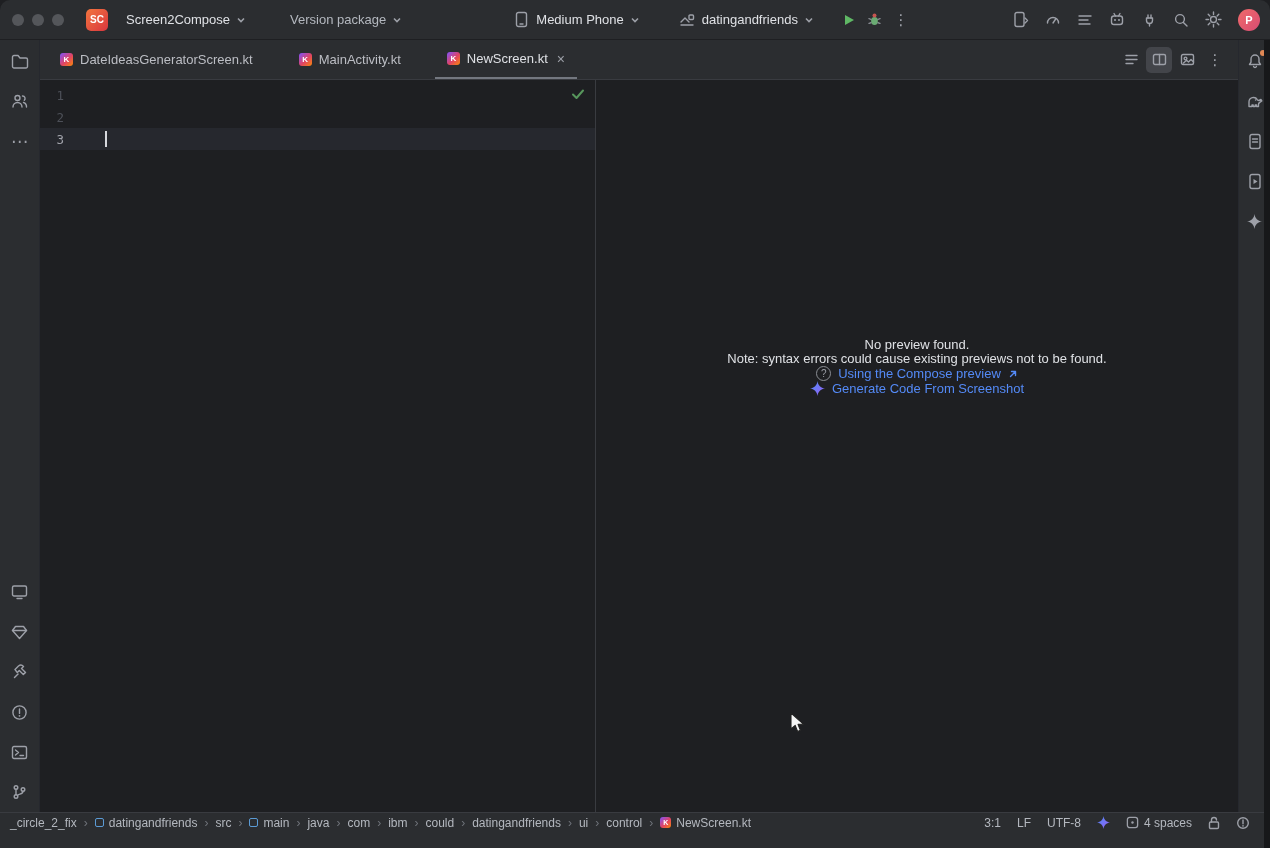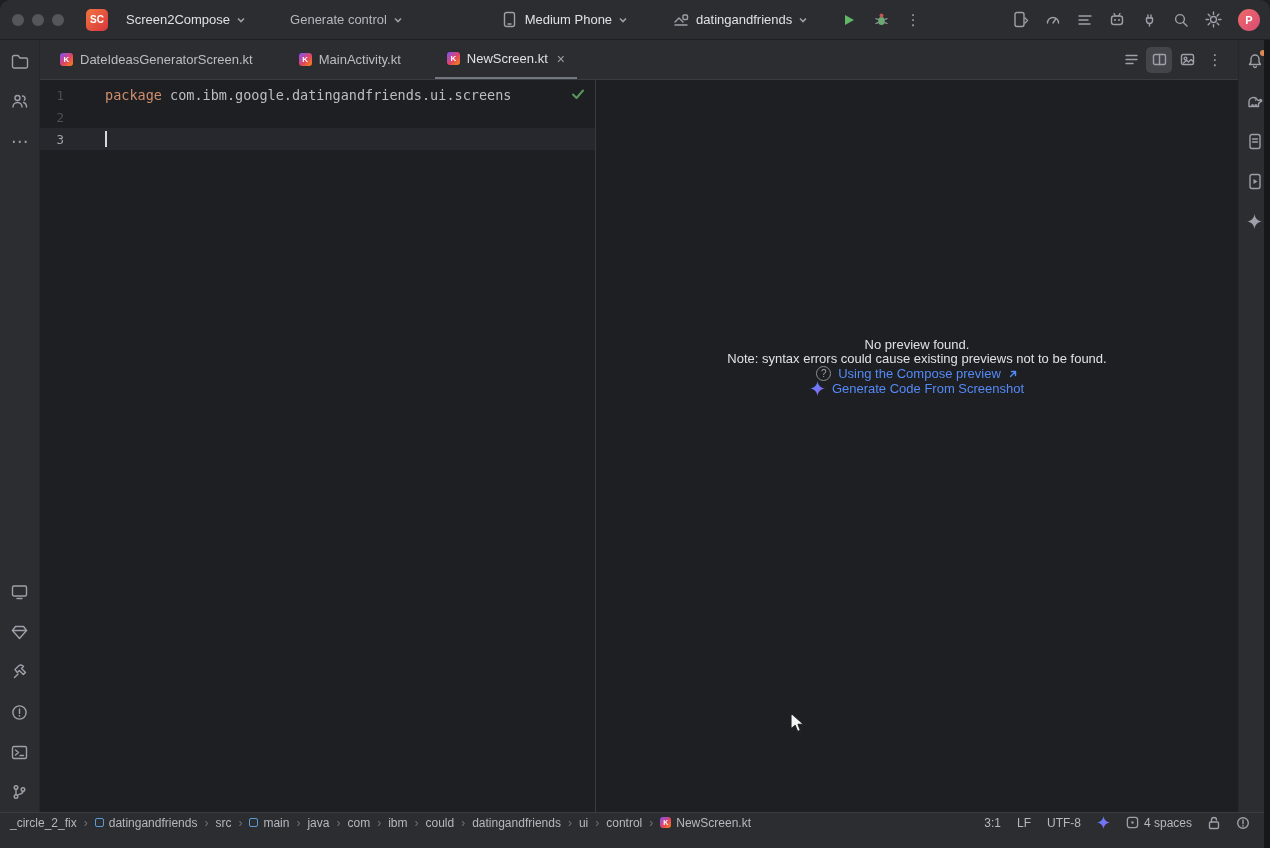--- a/index.html
+++ b/index.html
@@ -13,21 +13,21 @@
 
   
   .titlebar { height:40px; background:#2b2d30; display:flex; align-items:center; padding:0 10px 0 12px; flex-shrink:0; border-bottom:1px solid #1e1f22; }
   .lights { display:flex; gap:8px; margin-right:22px; }
   .light { width:12px; height:12px; border-radius:50%; background:#54565a; }
   .applogo { width:22px; height:22px; border-radius:5px; background:linear-gradient(135deg,#f2753f,#d9363e); color:#fff; font-size:10px; font-weight:bold; display:flex; align-items:center; justify-content:center; margin-right:10px; }
   .menu-sel { display:flex; align-items:center; gap:6px; padding:4px 8px; border-radius:6px; color:#dfe1e5; font-size:13px; }
   .menu-sel.dim { color:#b4b8bf; }
   .chev { width:10px; height:10px; }
   .chev polyline { fill:none; stroke:#9da0a8; stroke-width:1.6; }
-  .tb-center { display:flex; align-items:center; gap:6px; margin:0 auto; }
+  .tb-center { display:flex; align-items:center; margin:0 auto; }
   .tb-right { display:flex; align-items:center; gap:6px; }
   .ibtn { width:26px; height:26px; display:flex; align-items:center; justify-content:center; border-radius:5px; flex-shrink:0; }
   .ibtn svg { display:block; }
   .stroke { fill:none; stroke:#9da0a8; stroke-width:1.4; stroke-linecap:round; stroke-linejoin:round; }
   .kebab { color:#9da0a8; font-size:15px; line-height:1; }
   .avatar { width:22px; height:22px; border-radius:50%; background:linear-gradient(135deg,#ef6a6a,#d84c73); color:#fff; font-size:11px; font-weight:bold; display:flex; align-items:center; justify-content:center; margin-left:6px; }
 
   
   .workspace { flex:1; display:flex; min-height:0; }
   .stripe { width:40px; background:#2b2d30; display:flex; flex-direction:column; align-items:center; padding:7px 0 6px; gap:12px; flex-shrink:0; }
@@ -95,21 +95,21 @@
       <span class="light"></span>
     </div>
     <div class="applogo">SC</div>
     <div class="menu-sel">
       <span>Screen2Compose</span>
       <svg class="chev" viewBox="0 0 10 10">
           <polyline points="2,3.5 5,6.5 8,3.5"></polyline>
         </svg>
     </div>
     <div class="menu-sel dim" style="margin-left:28px;">
-      <span>Generate control</span>
+      <span>Version package</span>
       <svg class="chev" viewBox="0 0 10 10">
           <polyline points="2,3.5 5,6.5 8,3.5"></polyline>
         </svg>
     </div>
 
     <div class="tb-center">
       <div class="menu-sel">
         <span class="ibtn" style="width:18px;height:18px;">
           <svg width="13" height="17" viewBox="0 0 13 17">
               <rect class="stroke" x="1.5" y="1.5" width="10" height="14" rx="2"></rect>
@@ -320,21 +320,20 @@
               <span class="kebab">⋮</span>
             </span>
         </div>
       </div>
 
       <div class="split">
 
         <div class="editor">
           <div class="erow">
             <span class="gutter">1</span>
-            <span class="codearea"><span class="kw">package</span><span class="code-rest"> com.ibm.google.datingandfriends.ui.screens</span></span>
           </div>
           <div class="erow">
             <span class="gutter">2</span>
           </div>
           <div class="erow current">
             <span class="gutter">3</span>
             <span class="codearea"><span class="caret"></span></span>
           </div>
           <span class="check-widget">
             <svg width="14" height="12" viewBox="0 0 14 12">

